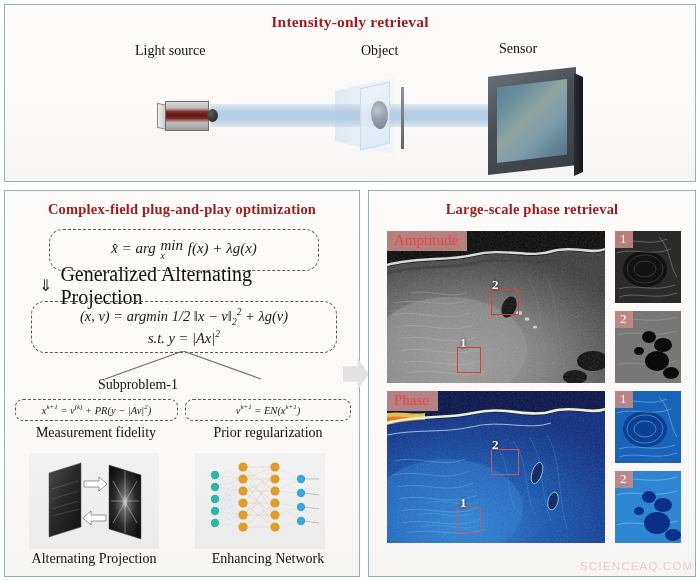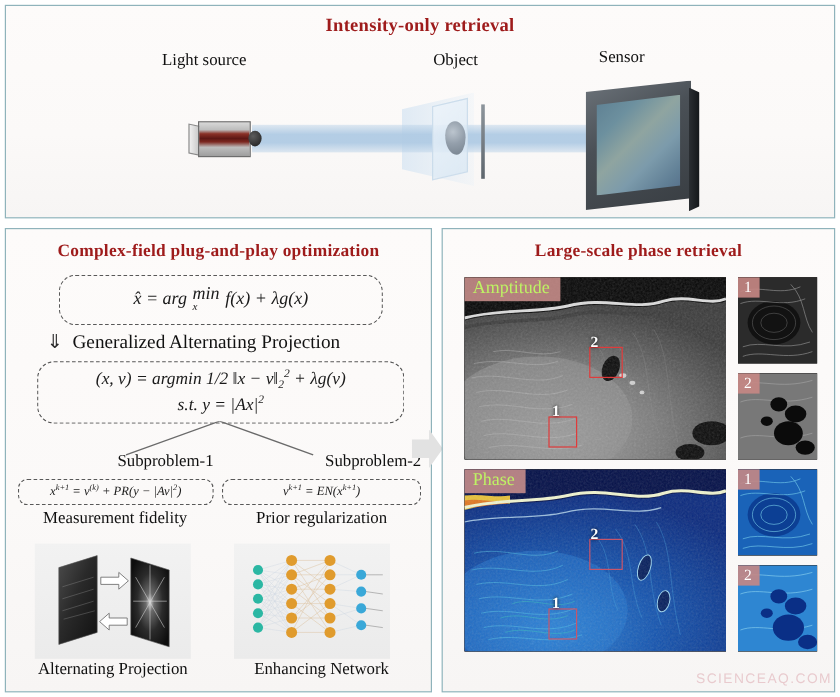--- a/index.html
+++ b/index.html
@@ -229,21 +229,21 @@
     left: 34px; top: 85px;
     width: 290px; height: 20px;
     display: flex;
     align-items: center;
     gap: 8px;
   }
   #gap-arrow {
     font-size: 16px; color: #2a2a2a; line-height: 1;
   }
   #gap-text {
-    font-size: 16px; color: #111; font-family: "Liberation Serif", serif; text-align: right;
+    font-size: 20px; color: #111; font-family: "Liberation Serif", serif;
   }
 
   
   #branch-svg {
     position: absolute;
     left: 0; top: 160px;
     width: 356px; height: 30px;
     pointer-events: none;
   }
 
@@ -287,21 +287,21 @@
   #img-phase { left: 18px;  top: 200px; width: 218px; height: 152px; }
   #thumb-a1  { left: 246px; top: 40px;  width: 66px;  height: 72px; }
   #thumb-a2  { left: 246px; top: 120px; width: 66px;  height: 72px; }
   #thumb-p1  { left: 246px; top: 200px; width: 66px;  height: 72px; }
   #thumb-p2  { left: 246px; top: 280px; width: 66px;  height: 72px; }
 
   .img-tag {
     position: absolute;
     left: 0; top: 0;
     background: rgba(203,143,140,0.88);
-    color: #bef264;
+    color: #ef4444;
     font-size: 15px;
     font-family: "Liberation Serif", serif;
     padding: 1px 9px 2px 7px;
     z-index: 4;
   }
   .thumb-tag {
     position: absolute;
     left: 0; top: 0;
     background: rgba(198,135,132,0.9);
     color: #ffffff;
@@ -409,21 +409,20 @@
         <span>s.t.  y = |Ax|</span><sup>2</sup>
       </div>
     </div>
 
     <svg id="branch-svg" viewBox="0 0 356 30">
       <path d="M178 0 L100 28" stroke="#6a6a6a" stroke-width="1.1" fill="none"></path>
       <path d="M178 0 L256 28" stroke="#6a6a6a" stroke-width="1.1" fill="none"></path>
     </svg>
 
     <div class="sub-label" id="sub-1">Subproblem-1</div>
-    <div class="sub-label" id="sub-2">Subproblem-2</div>
 
     <div class="eqbox" id="eq-box-3">
       <div class="eq" id="eq-3">
         <span>x</span><sup>k+1</sup><span> = v</span><sup>(k)</sup><span> + PR(y − |Av|</span><sup>2</sup><span>)</span>
       </div>
     </div>
 
     <div class="eqbox" id="eq-box-4">
       <div class="eq" id="eq-4">
         <span>v</span><sup>k+1</sup><span> = EN(x</span><sup>k+1</sup><span>)</span>

